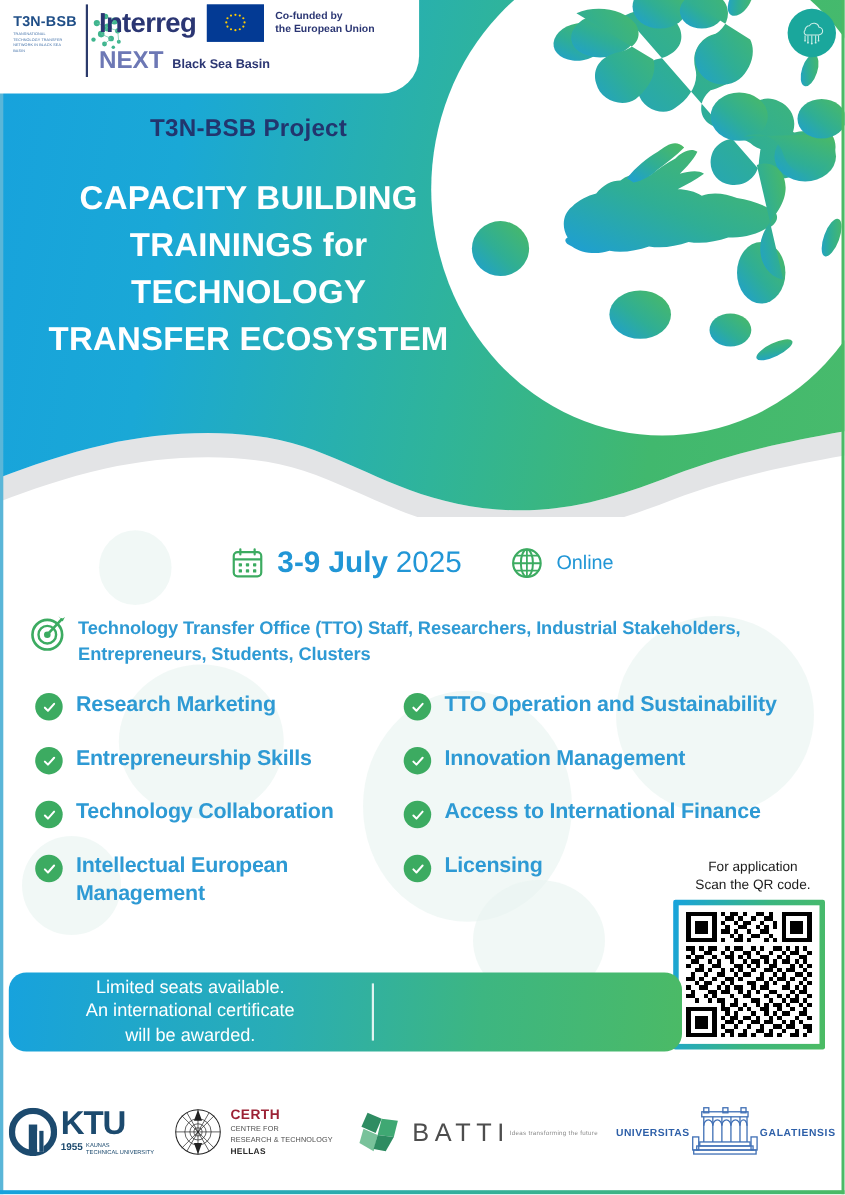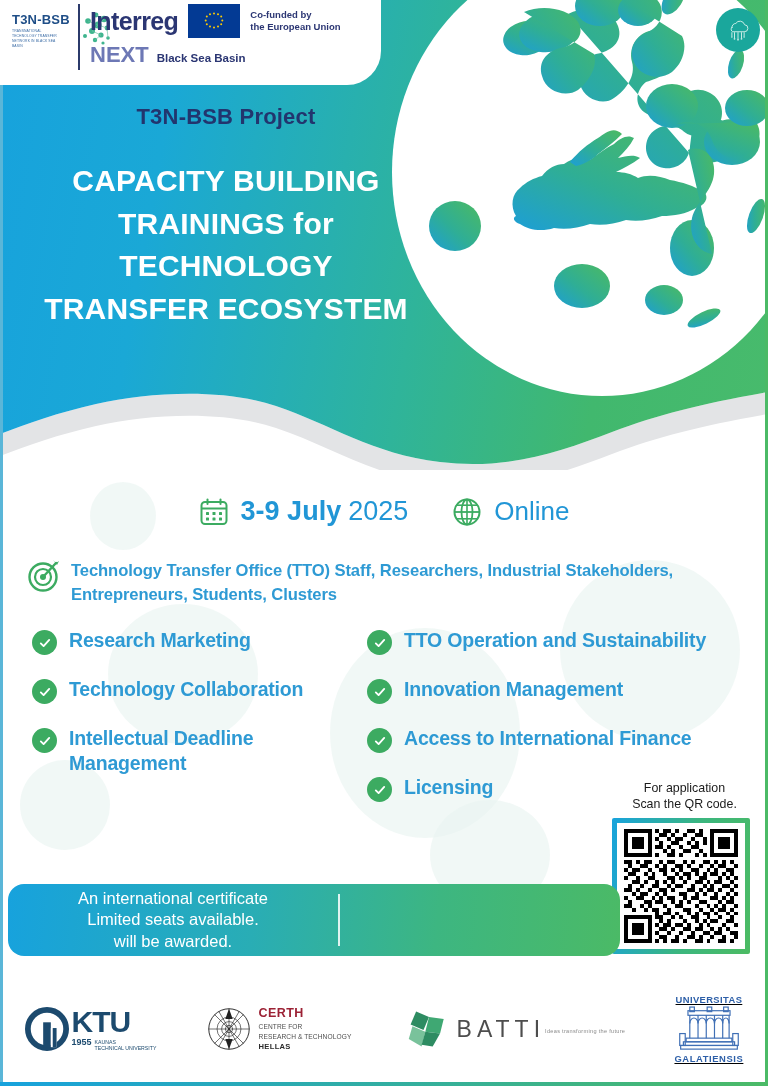--- a/index.html
+++ b/index.html
@@ -101,21 +101,21 @@
   .blob { position: absolute; border-radius: 50%; background: #e9f3f0; opacity: .62; }
 
   
   .meta-row {
     position: absolute; left: 0; top: 496px; width: 768px;
     display: flex; justify-content: center; align-items: center; gap: 44px; z-index: 5;
   }
   .meta-item { display: flex; align-items: center; gap: 12px; }
   .meta-date-strong { font-size: 27px; font-weight: bold; color: #2196d6; }
   .meta-date-light { font-size: 27px; font-weight: normal; color: #2196d6; margin-left: 7px; }
-  .meta-online { font-size: 26px; font-weight: normal; color: #2196d6; }
+  .meta-online { font-size: 18px; font-weight: normal; color: #2196d6; }
 
   
   .audience {
     position: absolute; left: 26px; top: 558px; width: 726px;
     display: flex; gap: 7px; align-items: flex-start; z-index: 5;
   }
   .audience-text {
     font-size: 16.6px; font-weight: bold; color: #2e9ad4; line-height: 1.45;
     letter-spacing: -.1px; padding-top: 1px;
   }
@@ -185,21 +185,21 @@
   .ktu-word { font-size: 30px; font-weight: bold; color: #1c4a6e; letter-spacing: -1px; line-height: 1; }
   .ktu-sub { font-size: 5.2px; color: #1c4a6e; line-height: 1.25; margin-top: 2px; }
   .ktu-year { font-size: 9px; font-weight: bold; color: #1c4a6e; }
   .certh-logo { display: flex; align-items: center; gap: 7px; }
   .certh-name { font-size: 12.5px; font-weight: bold; color: #9c2235; letter-spacing: .4px; line-height: 1; }
   .certh-sub { font-size: 6.6px; color: #4d4d4d; line-height: 1.42; letter-spacing: .1px; margin-top: 3px; }
   .certh-hellas { font-size: 7.6px; font-weight: bold; color: #2b2b2b; letter-spacing: .3px; margin-top: 1px; }
   .batti-logo { display: flex; flex-direction: row; align-items: center; }
   .batti-word { font-size: 23px; color: #4d4d4d; letter-spacing: 5px; line-height: 1; }
   .batti-tag { font-size: 5.6px; color: #8a8a8a; letter-spacing: .3px; margin-top: 4px; }
-  .ugal-logo { display: flex; flex-direction: column; align-items: center; text-decoration: underline; }
+  .ugal-logo { display: flex; flex-direction: row; align-items: center; }
   .ugal-top { font-size: 9.4px; font-weight: bold; color: #2d5fa8; letter-spacing: .4px; }
   .ugal-bottom { font-size: 9.4px; font-weight: bold; color: #2d5fa8; letter-spacing: .6px; }
 
   .footer-edge {
     position: absolute; left: 0; top: 1082px; width: 768px; height: 4px;
     background: linear-gradient(90deg,#17a2dd 0%,#4bba66 100%); z-index: 11;
   }
   .side-edge-l { position: absolute; left: 0; top: 0; width: 3px; height: 1086px; background: #5ab6d8; z-index: 11; }
   .side-edge-r { position: absolute; right: 0; top: 0; width: 3px; height: 1086px; background: #4bba66; z-index: 11; }
 </style>
@@ -404,29 +404,37 @@
               </svg>
           </span>
           <span class="topic-label">Research Marketing</span>
         </div>
         <div class="topic">
           <span class="check">
             <svg viewBox="0 0 20 20" style="width:14px;height:14px">
                 <path d="M4,10.5 L8,14.5 L16,5.5" fill="none" stroke="#ffffff" stroke-width="2.6" stroke-linecap="round" stroke-linejoin="round"></path>
               </svg>
           </span>
+          <span class="topic-label">Entrepreneurship Skills</span>
+        </div>
+        <div class="topic">
+          <span class="check">
+            <svg viewBox="0 0 20 20" style="width:14px;height:14px">
+                <path d="M4,10.5 L8,14.5 L16,5.5" fill="none" stroke="#ffffff" stroke-width="2.6" stroke-linecap="round" stroke-linejoin="round"></path>
+              </svg>
+          </span>
           <span class="topic-label">Technology Collaboration</span>
         </div>
         <div class="topic tall">
           <span class="check">
             <svg viewBox="0 0 20 20" style="width:14px;height:14px">
                 <path d="M4,10.5 L8,14.5 L16,5.5" fill="none" stroke="#ffffff" stroke-width="2.6" stroke-linecap="round" stroke-linejoin="round"></path>
               </svg>
           </span>
-          <span class="topic-label" style="max-width:250px">Intellectual Deadline Management</span>
+          <span class="topic-label" style="max-width:250px">Intellectual European Management</span>
         </div>
       </div>
       <div class="topic-col-b">
         <div class="topic">
           <span class="check">
             <svg viewBox="0 0 20 20" style="width:14px;height:14px">
                 <path d="M4,10.5 L8,14.5 L16,5.5" fill="none" stroke="#ffffff" stroke-width="2.6" stroke-linecap="round" stroke-linejoin="round"></path>
               </svg>
           </span>
           <span class="topic-label">TTO Operation and Sustainability</span>
@@ -709,22 +717,22 @@
               <rect x="24" y="28" width="2" height="1"></rect>
               <rect x="27" y="28" width="1" height="1"></rect>
           </g>
         </svg>
       </div>
     </div>
   </div>
 
   <div class="banner">
     <div class="banner-left">
+      <div>Limited seats available.</div>
       <div>An international certificate</div>
-      <div>Limited seats available.</div>
       <div>will be awarded.</div>
     </div>
     <div class="banner-sep"></div>
   </div>
 
   <div class="footer-top-curve"></div>
   <div class="footer-strip"></div>
   <div class="footer-logos">
 
     <div class="ktu-logo">

